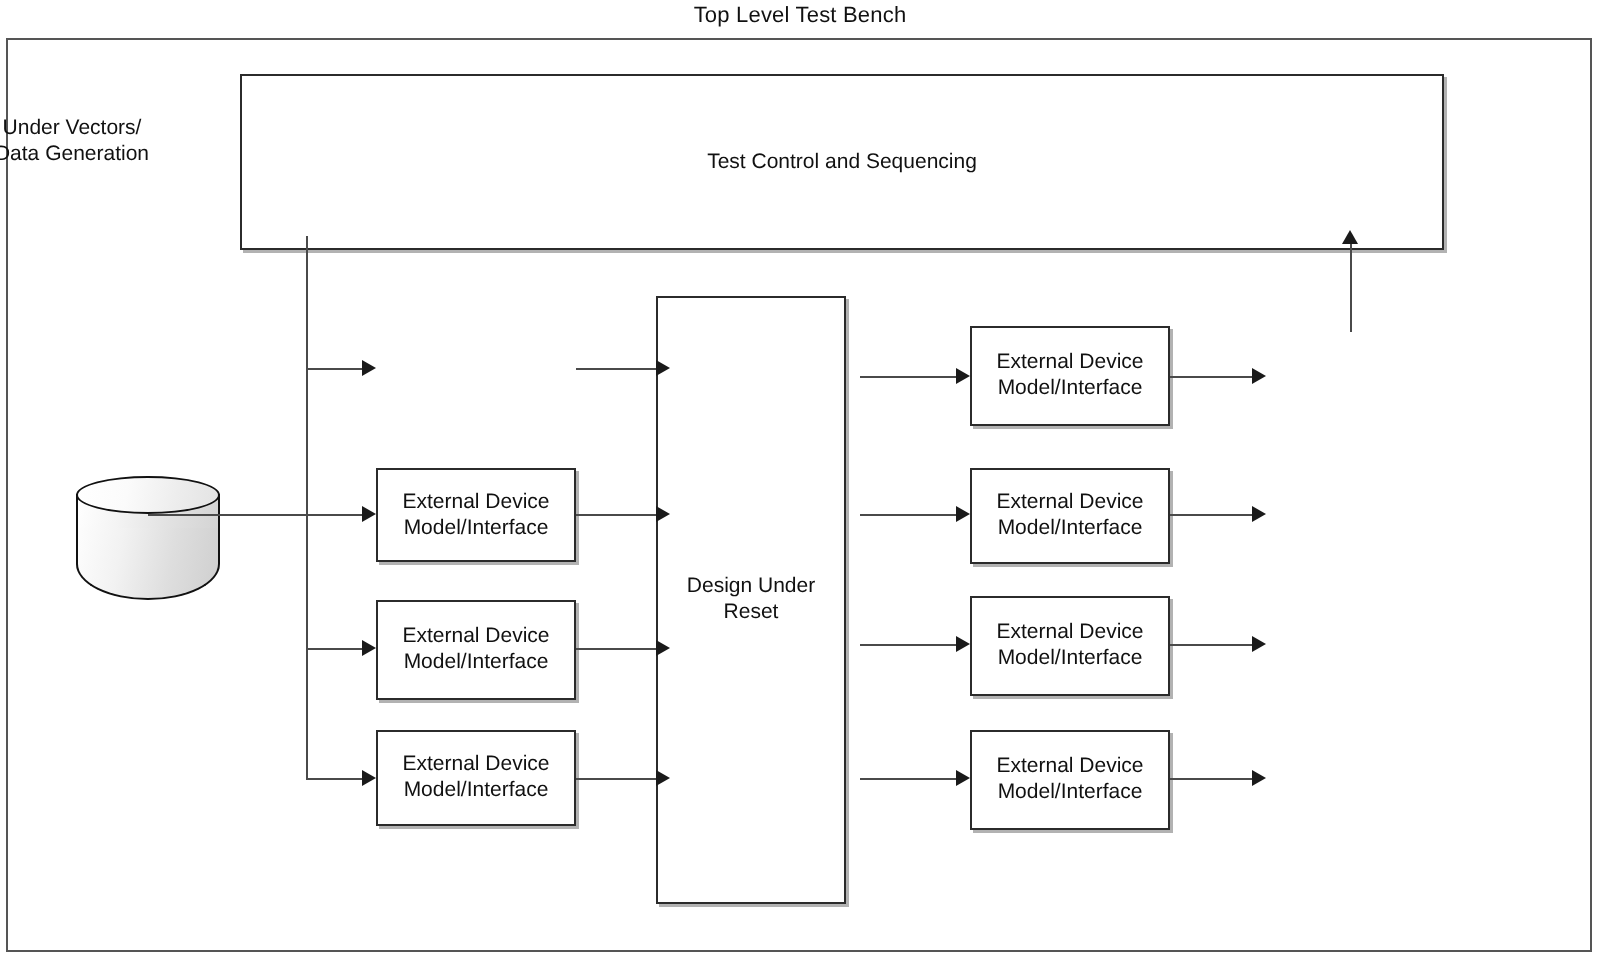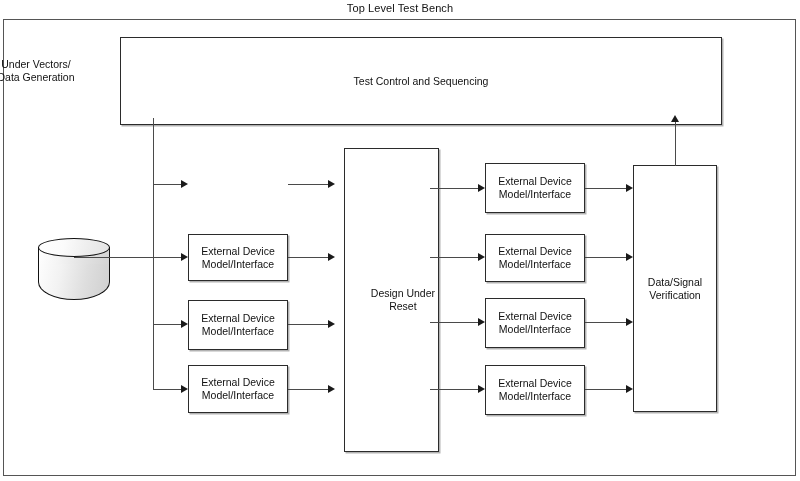--- a/index.html
+++ b/index.html
@@ -104,21 +104,21 @@
     </span>
   </div>
 
   <div class="box" style="left:188px;top:365px;width:100px;height:48px;">
     <span class="lbl">
       <span>External Device</span><br>
       <span>Model/Interface</span>
     </span>
   </div>
 
-  <div class="box" style="left:344px;top:148px;width:95px;height:304px;justify-content:flex-end;">
+  <div class="box" style="left:328px;top:148px;width:95px;height:304px;">
     <span class="lbl">
       <span>Design Under</span><br>
       <span>Reset</span>
     </span>
   </div>
 
   <div class="box" style="left:485px;top:163px;width:100px;height:50px;">
     <span class="lbl">
       <span>External Device</span><br>
       <span>Model/Interface</span>
@@ -139,26 +139,20 @@
     </span>
   </div>
 
   <div class="box" style="left:485px;top:365px;width:100px;height:50px;">
     <span class="lbl">
       <span>External Device</span><br>
       <span>Model/Interface</span>
     </span>
   </div>
 
-  <div class="box" style="left:633px;top:165px;width:84px;height:247px;">
-    <span class="lbl">
-      <span>Data/Signal</span><br>
-      <span>Verification</span>
-    </span>
-  </div>
 
   <div class="v" style="left:153px;top:118px;height:271px;"></div>
 
   <div class="h" style="left:153px;top:184px;width:28px;"></div>
   <div class="ar" style="left:181px;top:180px;"></div>
 
   <div class="h" style="left:153px;top:324px;width:28px;"></div>
   <div class="ar" style="left:181px;top:320px;"></div>
 
   <div class="h" style="left:153px;top:389px;width:28px;"></div>

